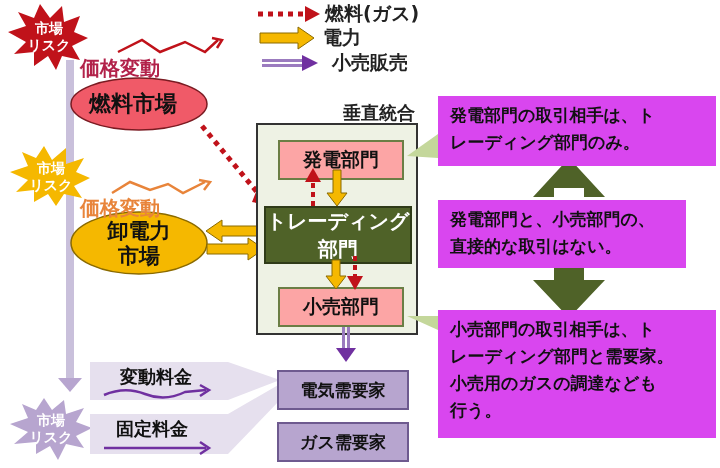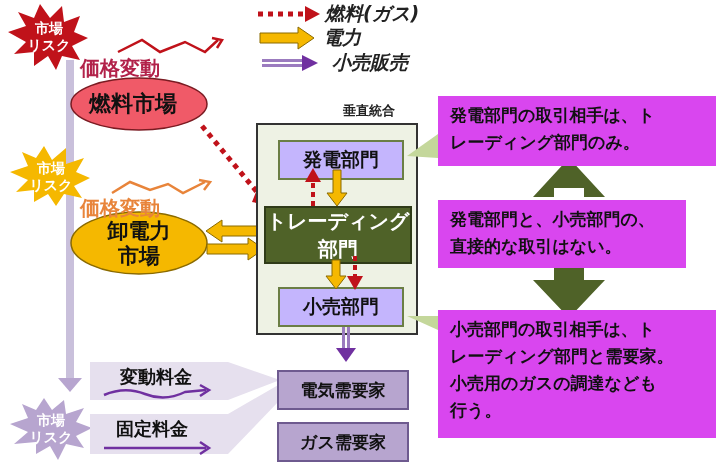--- a/index.html
+++ b/index.html
@@ -1,25 +1,25 @@
 <!DOCTYPE html>
 <html><head>
 <meta charset="utf-8">
 <style>
   html,body{margin:0;padding:0;background:#fff;}
   body{width:720px;height:468px;position:relative;overflow:hidden;font-family:"DejaVu Sans",sans-serif;}
   .abs{position:absolute;}
   svg.bg{position:absolute;left:0;top:0;}
   .t{position:absolute;font-weight:bold;white-space:nowrap;line-height:1;}
-  .legend-label{font-size:19px;color:#222;font-style:italic;}
+  .legend-label{font-size:19px;color:#222;}
   .price{font-size:20px;}
   .burst-text{font-size:14px;color:#fff;text-align:center;line-height:17px;font-weight:bold;}
   .ellipse-text{font-size:22px;color:#111;text-align:center;font-weight:bold;}
   .box{position:absolute;box-sizing:border-box;display:flex;align-items:center;justify-content:center;font-weight:bold;}
-  .dept{background:#c4b5fd;border:2px solid #6b7e45;font-size:19px;color:#111;}
+  .dept{background:#fca5a5;border:2px solid #6b7e45;font-size:19px;color:#111;}
   .trading{background:#4f6228;border:2px solid #2f3b18;color:#fff;font-size:20px;text-align:center;line-height:28px;}
   .callout{position:absolute;background:#d946ef;color:#111;font-size:17px;line-height:27px;padding:6px 12px;box-sizing:border-box;font-weight:bold;}
   .cust{background:#b7a5cf;border:2px solid #6e5a8f;font-size:17px;color:#111;}
 </style>
 </head>
 <body>
 
 <svg class="bg" width="720" height="468">
   <defs>
     <marker id="redHead" markerWidth="6" markerHeight="6" refX="3" refY="3" orient="auto" markerUnits="strokeWidth">
@@ -110,21 +110,21 @@
 
 <div class="t price" style="left:80px;top:58px;color:#b2224a;">価格変動</div>
 <div class="t price" style="left:80px;top:198px;color:#e8843a;">価格変動</div>
 
 <div class="t ellipse-text" style="left:71px;top:93px;width:124px;">燃料市場</div>
 <div class="abs ellipse-text" style="left:71px;top:219px;width:136px;line-height:25px;font-size:21px;">
   <div>卸電力</div>
   <div>市場</div>
 </div>
 
-<div class="t" style="left:343px;top:104px;font-size:13px;color:#222;">垂直統合</div>
+<div class="t" style="left:343px;top:104px;font-size:18px;color:#222;">垂直統合</div>
 <div class="box dept" style="left:278px;top:140px;width:126px;height:40px;">発電部門</div>
 <div class="box trading" style="left:264px;top:206px;width:148px;height:58px;flex-direction:column;text-align:center;">
   <div>トレーディング</div>
   <div>部門</div>
 </div>
 <div class="box dept" style="left:278px;top:287px;width:126px;height:40px;">小売部門</div>
 
 <svg class="bg" width="720" height="468" style="pointer-events:none;">
 
   <path d="M333,170 L341,170 L341,193 L347,193 L337,206 L327,193 L333,193 Z" fill="#f5b800" stroke="#8a6a00" stroke-width="1"></path>

